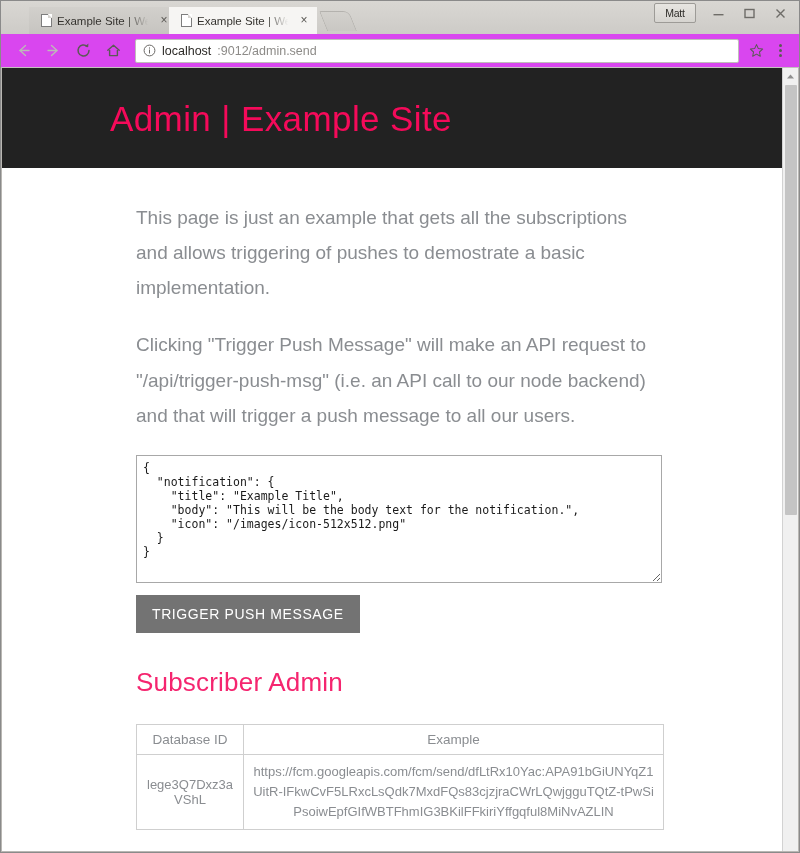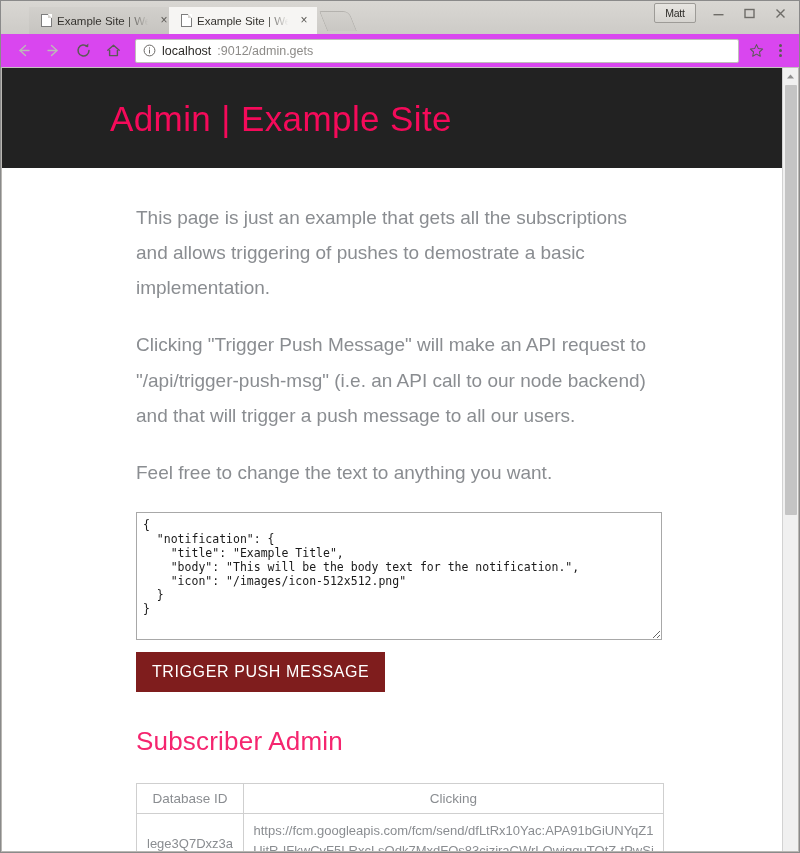--- a/index.html
+++ b/index.html
@@ -247,24 +247,24 @@
     background: #fff;
     resize: both;
     outline: none;
     white-space: pre;
     overflow: hidden;
     display: block;
   }
 
   button#trigger-push {
     margin-top: 12px;
-    background: #7f1d1d;
+    background: #737373;
     color: #ffffff;
     border: none;
-    font-size: 16px;
+    font-size: 14px;
     letter-spacing: 0.6px;
     padding: 11px 16px;
     font-family: "Liberation Sans", sans-serif;
     cursor: pointer;
     display: block;
   }
 
   table#subscriber-table {
     border-collapse: collapse;
     width: 528px;
@@ -400,21 +400,21 @@
 
     <div id="omnibox">
       <span class="info-icon">
         <svg width="13" height="13" viewBox="0 0 13 13">
           <circle cx="6.5" cy="6.5" r="5.4" fill="none" stroke="currentColor" stroke-width="1"></circle>
           <rect x="6" y="5.5" width="1" height="4" fill="currentColor"></rect>
           <rect x="6" y="3.4" width="1" height="1.2" fill="currentColor"></rect>
         </svg>
       </span>
       <span class="url-host">localhost</span>
-        <span class="url-rest">:9012/admin.gets</span>
+        <span class="url-rest">:9012/admin.send</span>
     </div>
 
     <div class="star-btn">
       <svg width="15" height="15" viewBox="0 0 15 15">
           <path d="M7.5 1.6 L9.35 5.6 L13.6 6.1 L10.45 9.0 L11.3 13.2 L7.5 11.1 L3.7 13.2 L4.55 9.0 L1.4 6.1 L5.65 5.6 Z" fill="none" stroke="currentColor" stroke-width="1.05" stroke-linejoin="round"></path>
         </svg>
     </div>
     <div class="menu-btn">
       <i></i>
         <i></i>
@@ -429,39 +429,38 @@
       <div class="site-header">
         <div class="site-title">Admin | Example Site</div>
       </div>
 
       <div class="content">
 
         <p>This page is just an example that gets all the subscriptions and allows triggering of pushes to demostrate a basic implementation.</p>
 
 
         <p>Clicking "Trigger Push Message" will make an API request to "/api/trigger-push-msg" (i.e. an API call to our node backend) and that will trigger a push message to all our users.</p>
-        <p>Feel free to change the text to anything you want.</p>
 
         <textarea id="push-payload" spellcheck="false" placeholder="" style="">{
   "notification": {
     "title": "Example Title",
     "body": "This will be the body text for the notification.",
     "icon": "/images/icon-512x512.png"
   }
 }</textarea>
 
         <button id="trigger-push">TRIGGER PUSH MESSAGE</button>
 
         <h2 class="pink second">Subscriber Admin</h2>
 
         <table id="subscriber-table">
           <thead>
             <tr>
               <th class="col-id">Database ID</th>
-              <th>Clicking</th>
+              <th>Example</th>
             </tr>
           </thead>
           <tbody>
             <tr>
               <td class="col-id">lege3Q7Dxz3aVShL</td>
               <td class="col-endpoint">https://fcm.googleapis.com/fcm/send/dfLtRx10Yac:APA91bGiUNYqZ1UitR-IFkwCvF5LRxcLsQdk7MxdFQs83cjzjraCWrLQwjgguTQtZ-tPwSiPsoiwEpfGIfWBTFhmIG3BKilFFkiriYffgqful8MiNvAZLIN</td>
             </tr>
           </tbody>
         </table>
 

